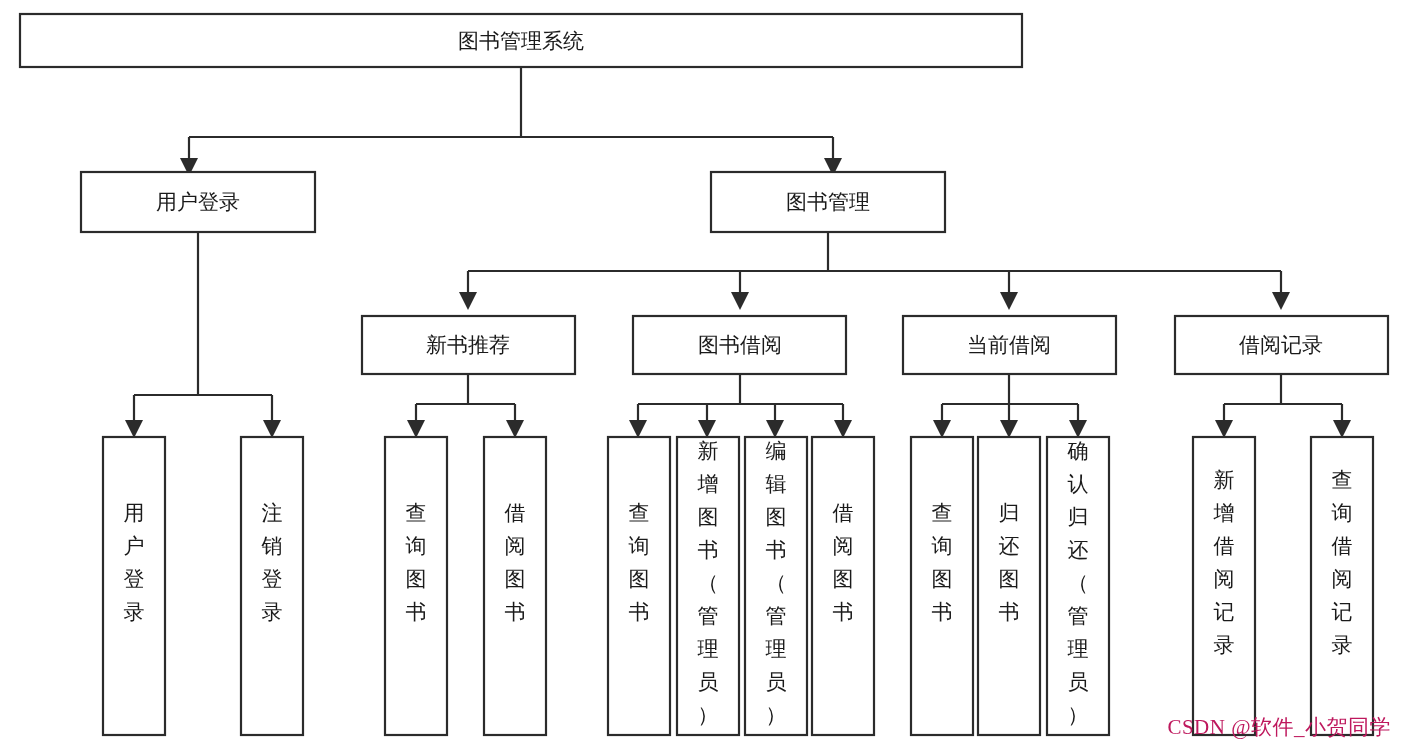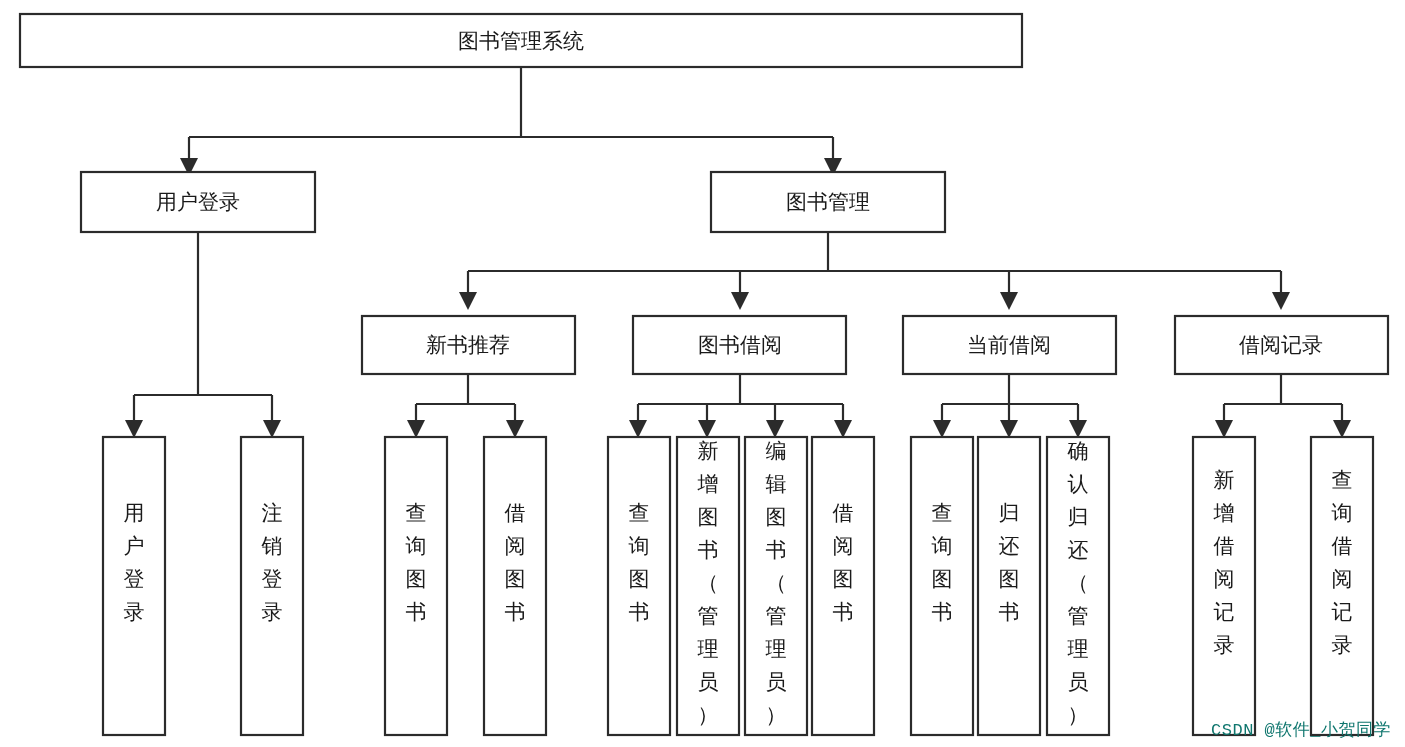--- a/index.html
+++ b/index.html
@@ -54,23 +54,23 @@
   .node-label-v {
     fill: #1a1a1a;
     font-family: "DejaVu Sans", "Liberation Sans", sans-serif;
     font-size: 21px;
     text-anchor: middle;
   }
   .watermark-text {
     position: absolute;
     right: 14px;
     bottom: 6px;
-    font-family: Liberation Mono, monospace;
-    font-size: 17px;
-    color: #0f766e;
+    font-family: Liberation Serif, serif;
+    font-size: 21px;
+    color: #be185d;
     white-space: nowrap;
     letter-spacing: 0.5px;
     user-select: none;
   }
 </style>
 </head>
 <body>
 
 <div id="diagram-root">
 

